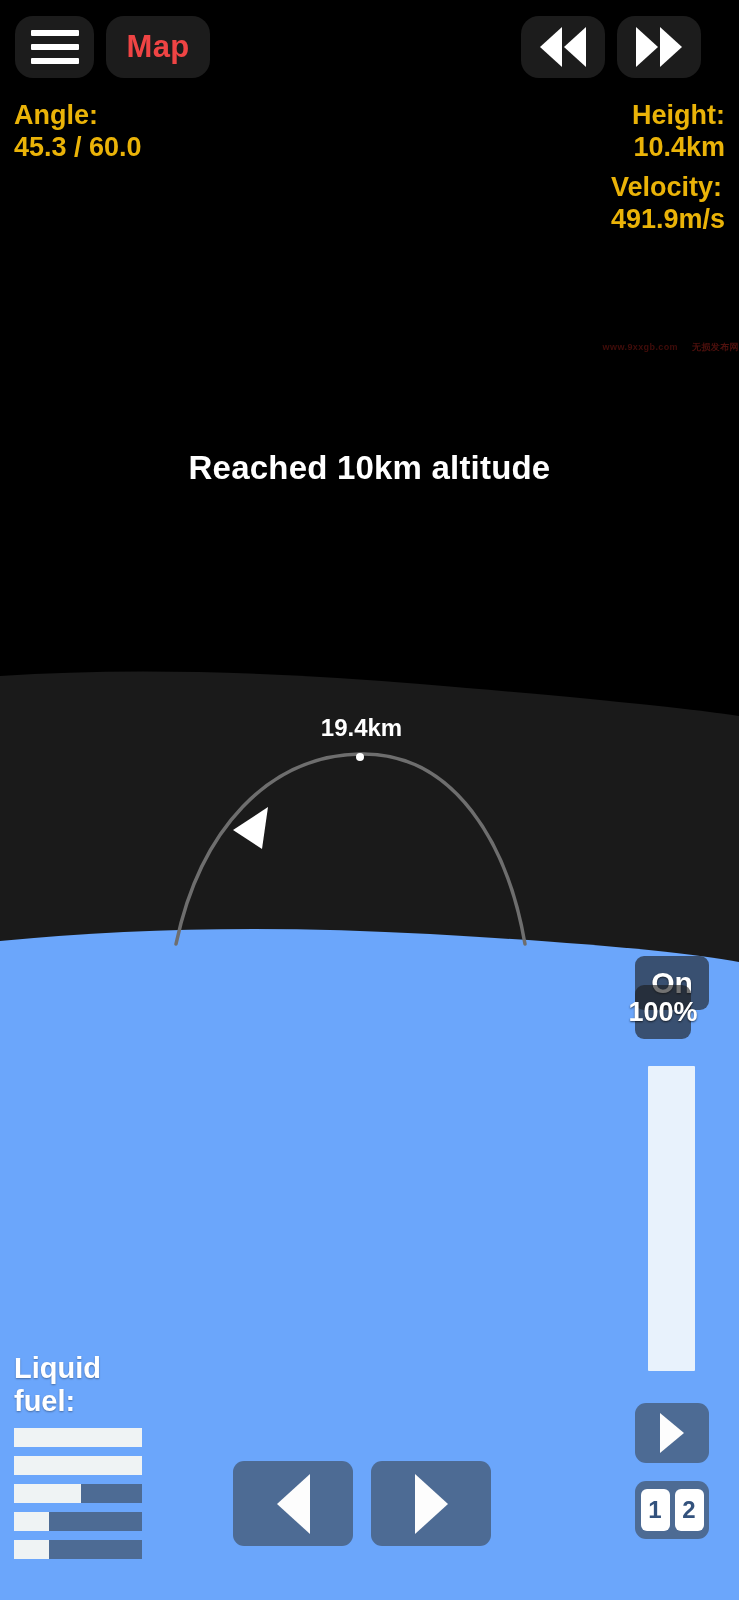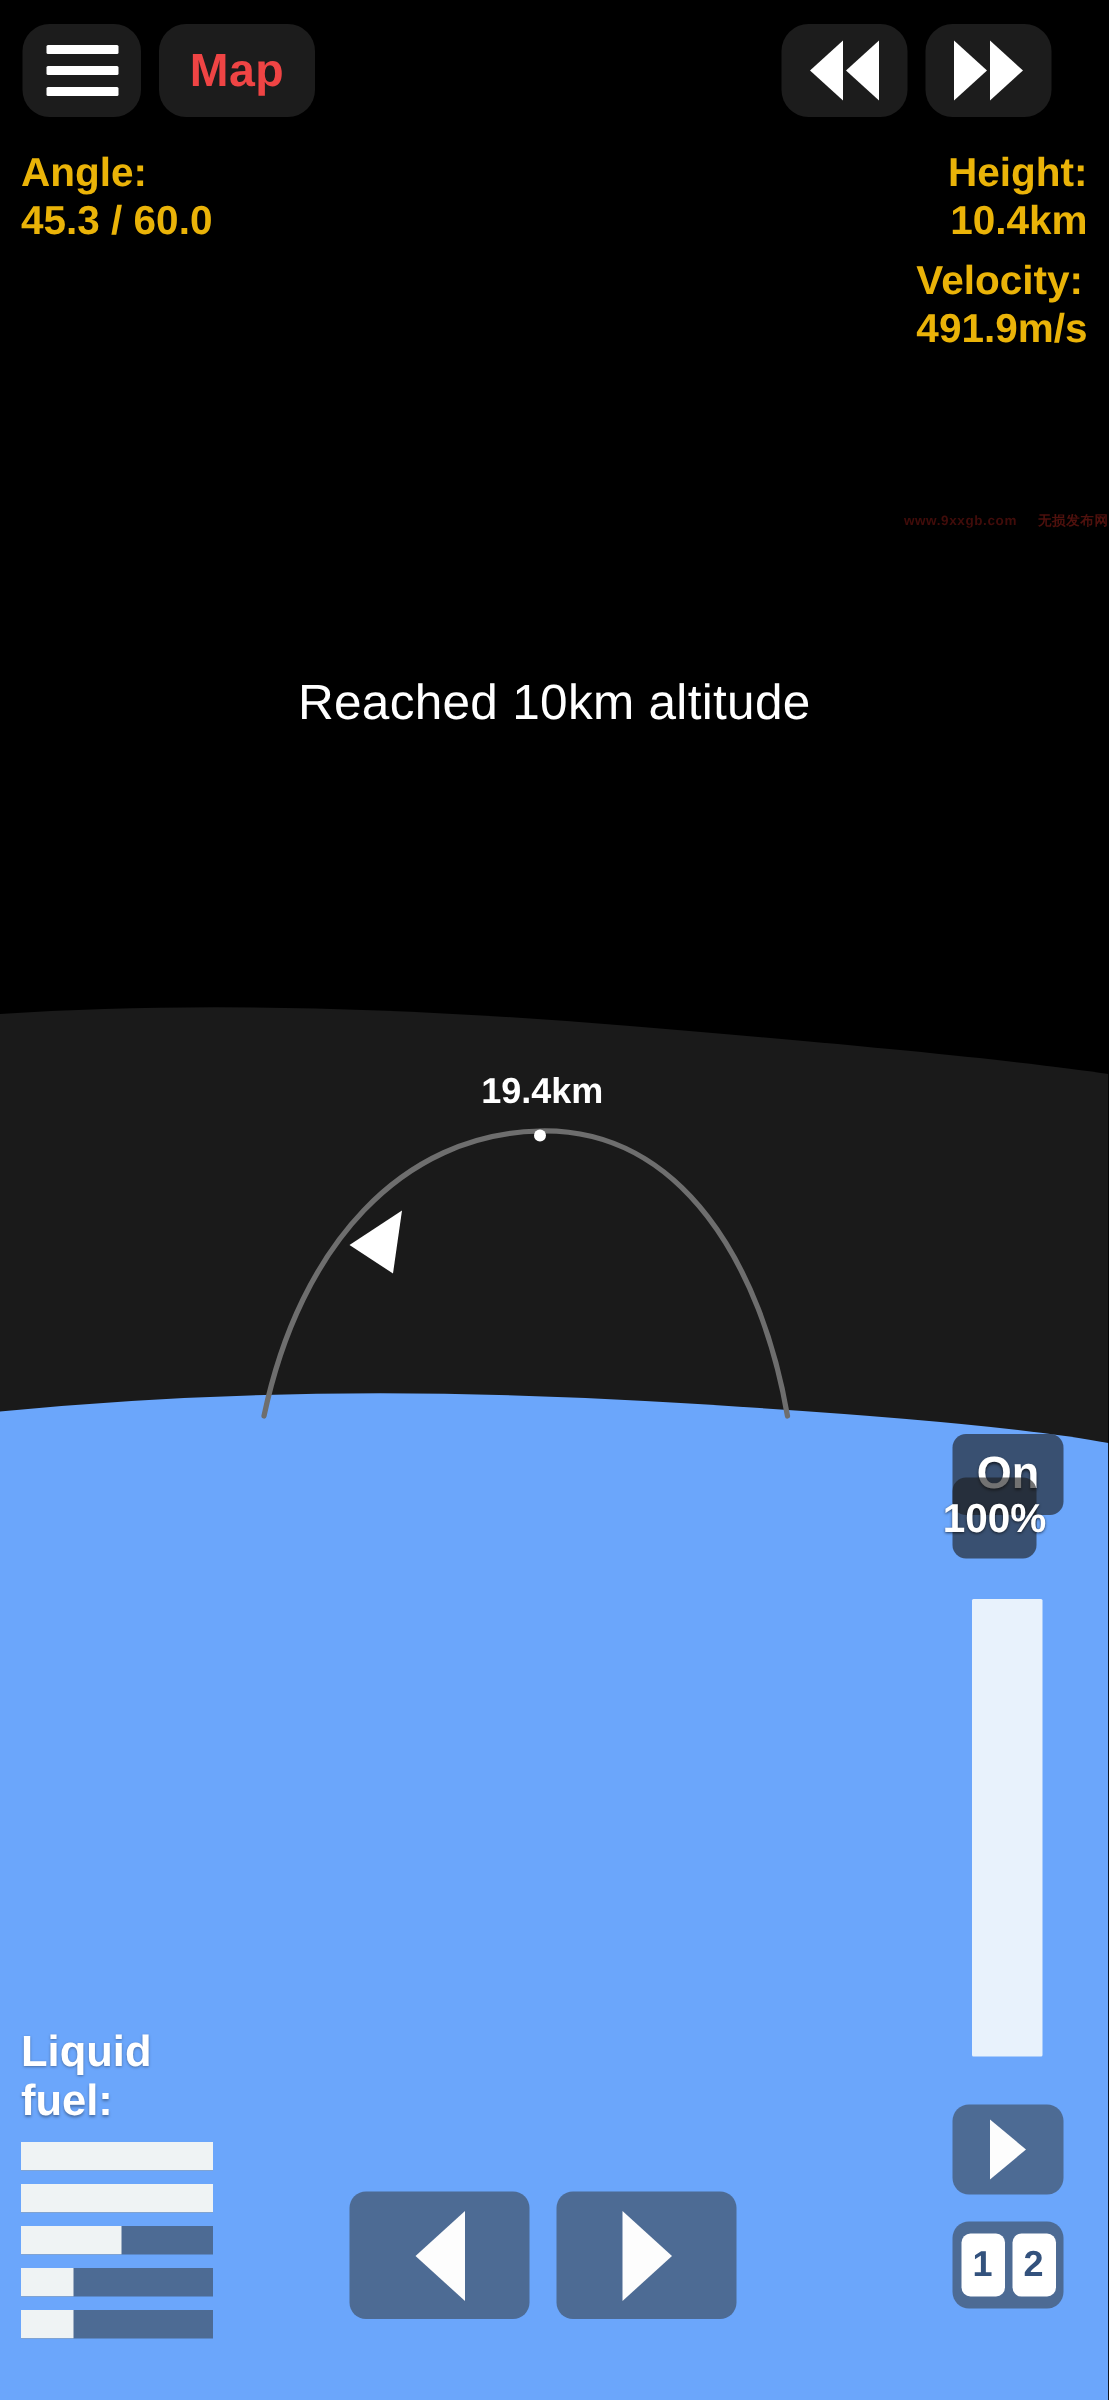--- a/index.html
+++ b/index.html
@@ -42,21 +42,21 @@
     position:absolute; color:#eab308; font-size:27px; font-weight:bold;
     line-height:1.18; text-shadow:0 1px 2px rgba(0,0,0,.9);
   }
   #angle-block { left:14px; top:100px; text-align:left; }
   #height-block { right:14px; top:100px; text-align:right; }
   #velocity-block { right:14px; top:172px; text-align:left; }
 
   
   #message {
     position:absolute; left:0; right:0; top:449px; text-align:center;
-    color:#fff; font-size:33px; font-weight:normal; letter-spacing:.2px;
+    color:#fff; font-size:33px; font-weight:bold; letter-spacing:.2px;
   }
 
   
   #watermark {
     position:absolute; left:0; right:0; top:312px; text-align:right;
     color:#4d0f0c; font-size:9px; letter-spacing:.4px; opacity:.85;
     font-weight:bold; white-space:nowrap;margin-top:29px;
   }
   #watermark .wm-cjk { margin-left:14px; color:#5d1410; }
 

